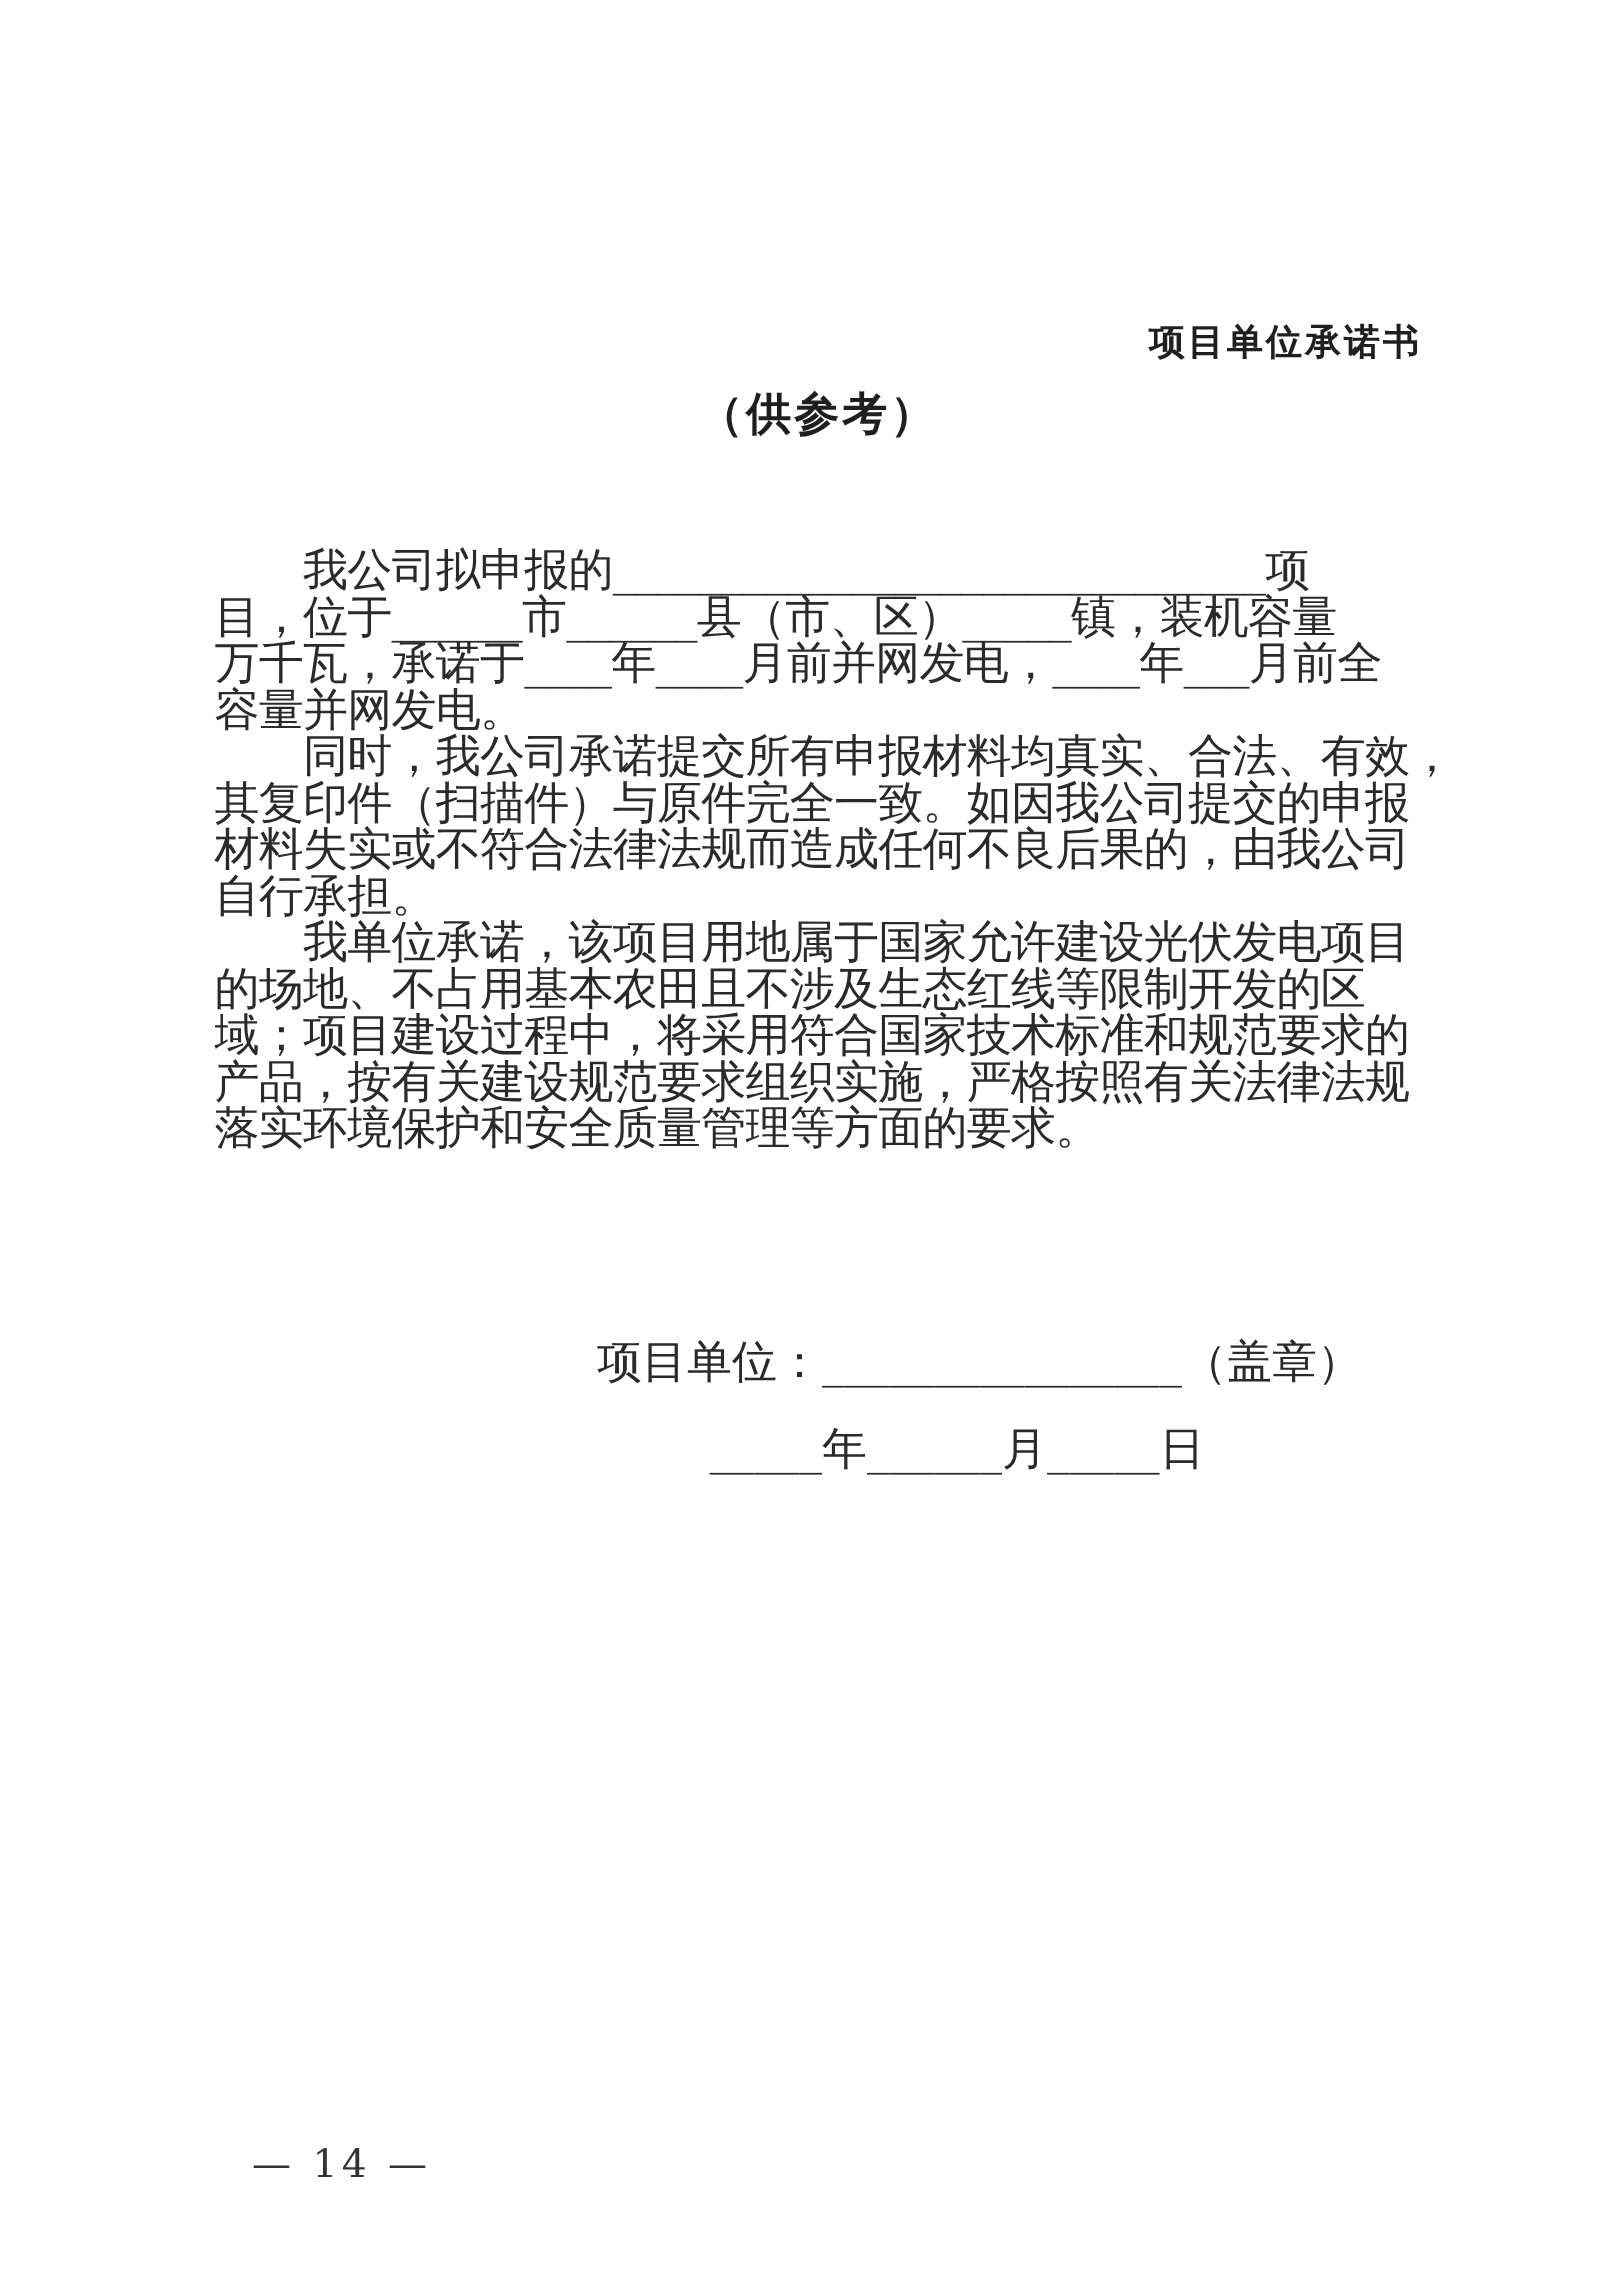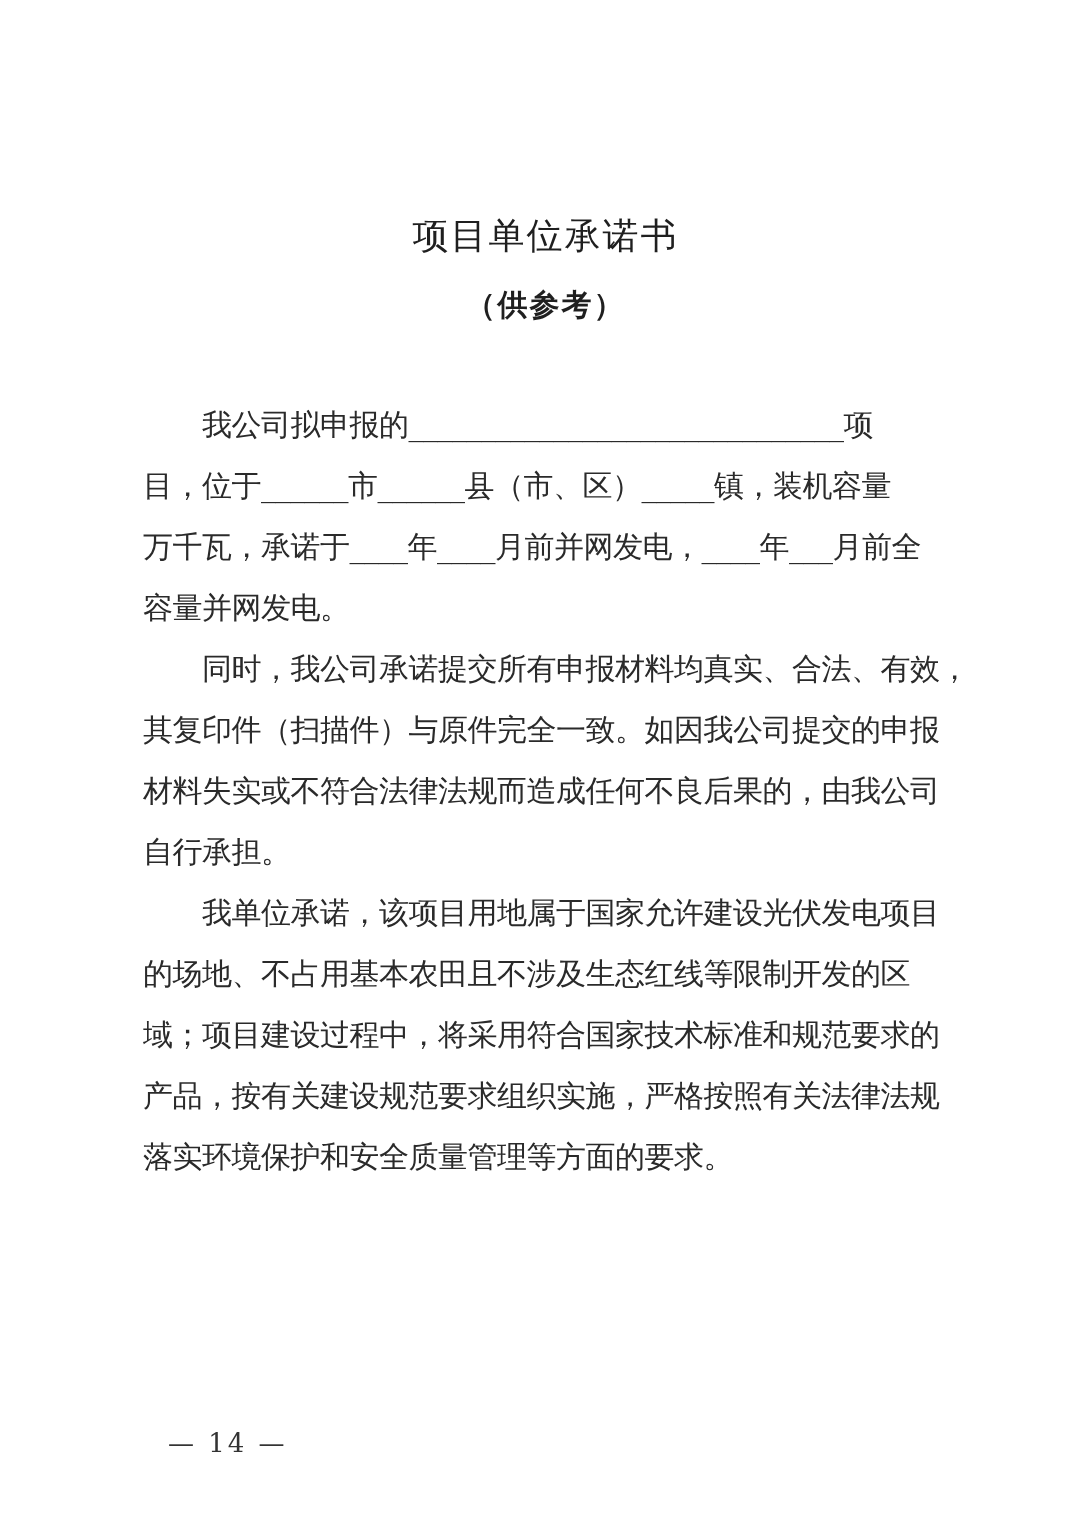--- a/index.html
+++ b/index.html
@@ -17,42 +17,42 @@
     color: #262626;
     font-family: "DejaVu Serif", "Liberation Serif", serif;
     overflow: hidden;
   }
 
   .content {
     padding: 212px 132px 0 143px;
   }
 
   .doc-title {
-    text-align: center;
+    text-align: right;
     font-family: "Liberation Sans", "DejaVu Sans", sans-serif;
-    font-weight: 400;
-    font-size: 36px;
+    font-weight: 700;
+    font-size: 24px;
     letter-spacing: 2px;
     color: #1f1f1f;
   }
 
   .doc-subtitle {
     text-align: center;
     font-family: "Liberation Sans", "DejaVu Sans", sans-serif;
     font-weight: 700;
     font-size: 30px;
     letter-spacing: 2px;
-    margin-top: 24px;
+    margin-top: 12px;
     color: #1f1f1f;
   }
 
   .doc-body {
     margin-top: 68px;
     font-size: 30px;
-    line-height: 61px;
+    line-height: 31px;
     letter-spacing: -0.5px;
     color: #2a2a2a;
   }
 
   .para {
     white-space: pre; 
   }
 
   .signature {
     margin-top: 112px;
@@ -99,17 +99,21 @@
 其复印件（扫描件）与原件完全一致。如因我公司提交的申报
 材料失实或不符合法律法规而造成任何不良后果的，由我公司
 自行承担。</div>
       <div class="para">　　我单位承诺，该项目用地属于国家允许建设光伏发电项目
 的场地、不占用基本农田且不涉及生态红线等限制开发的区
 域；项目建设过程中，将采用符合国家技术标准和规范要求的
 产品，按有关建设规范要求组织实施，严格按照有关法律法规
 落实环境保护和安全质量管理等方面的要求。</div>
     </div>
 
+    <div class="signature">
+      <div class="sig-unit">项目单位：________________（盖章）</div>
+      <div class="sig-date">_____年______月_____日</div>
+    </div>
 
   </div>
 
   <div class="footer">— 14 —</div>
 </div>
 
 </body></html>

